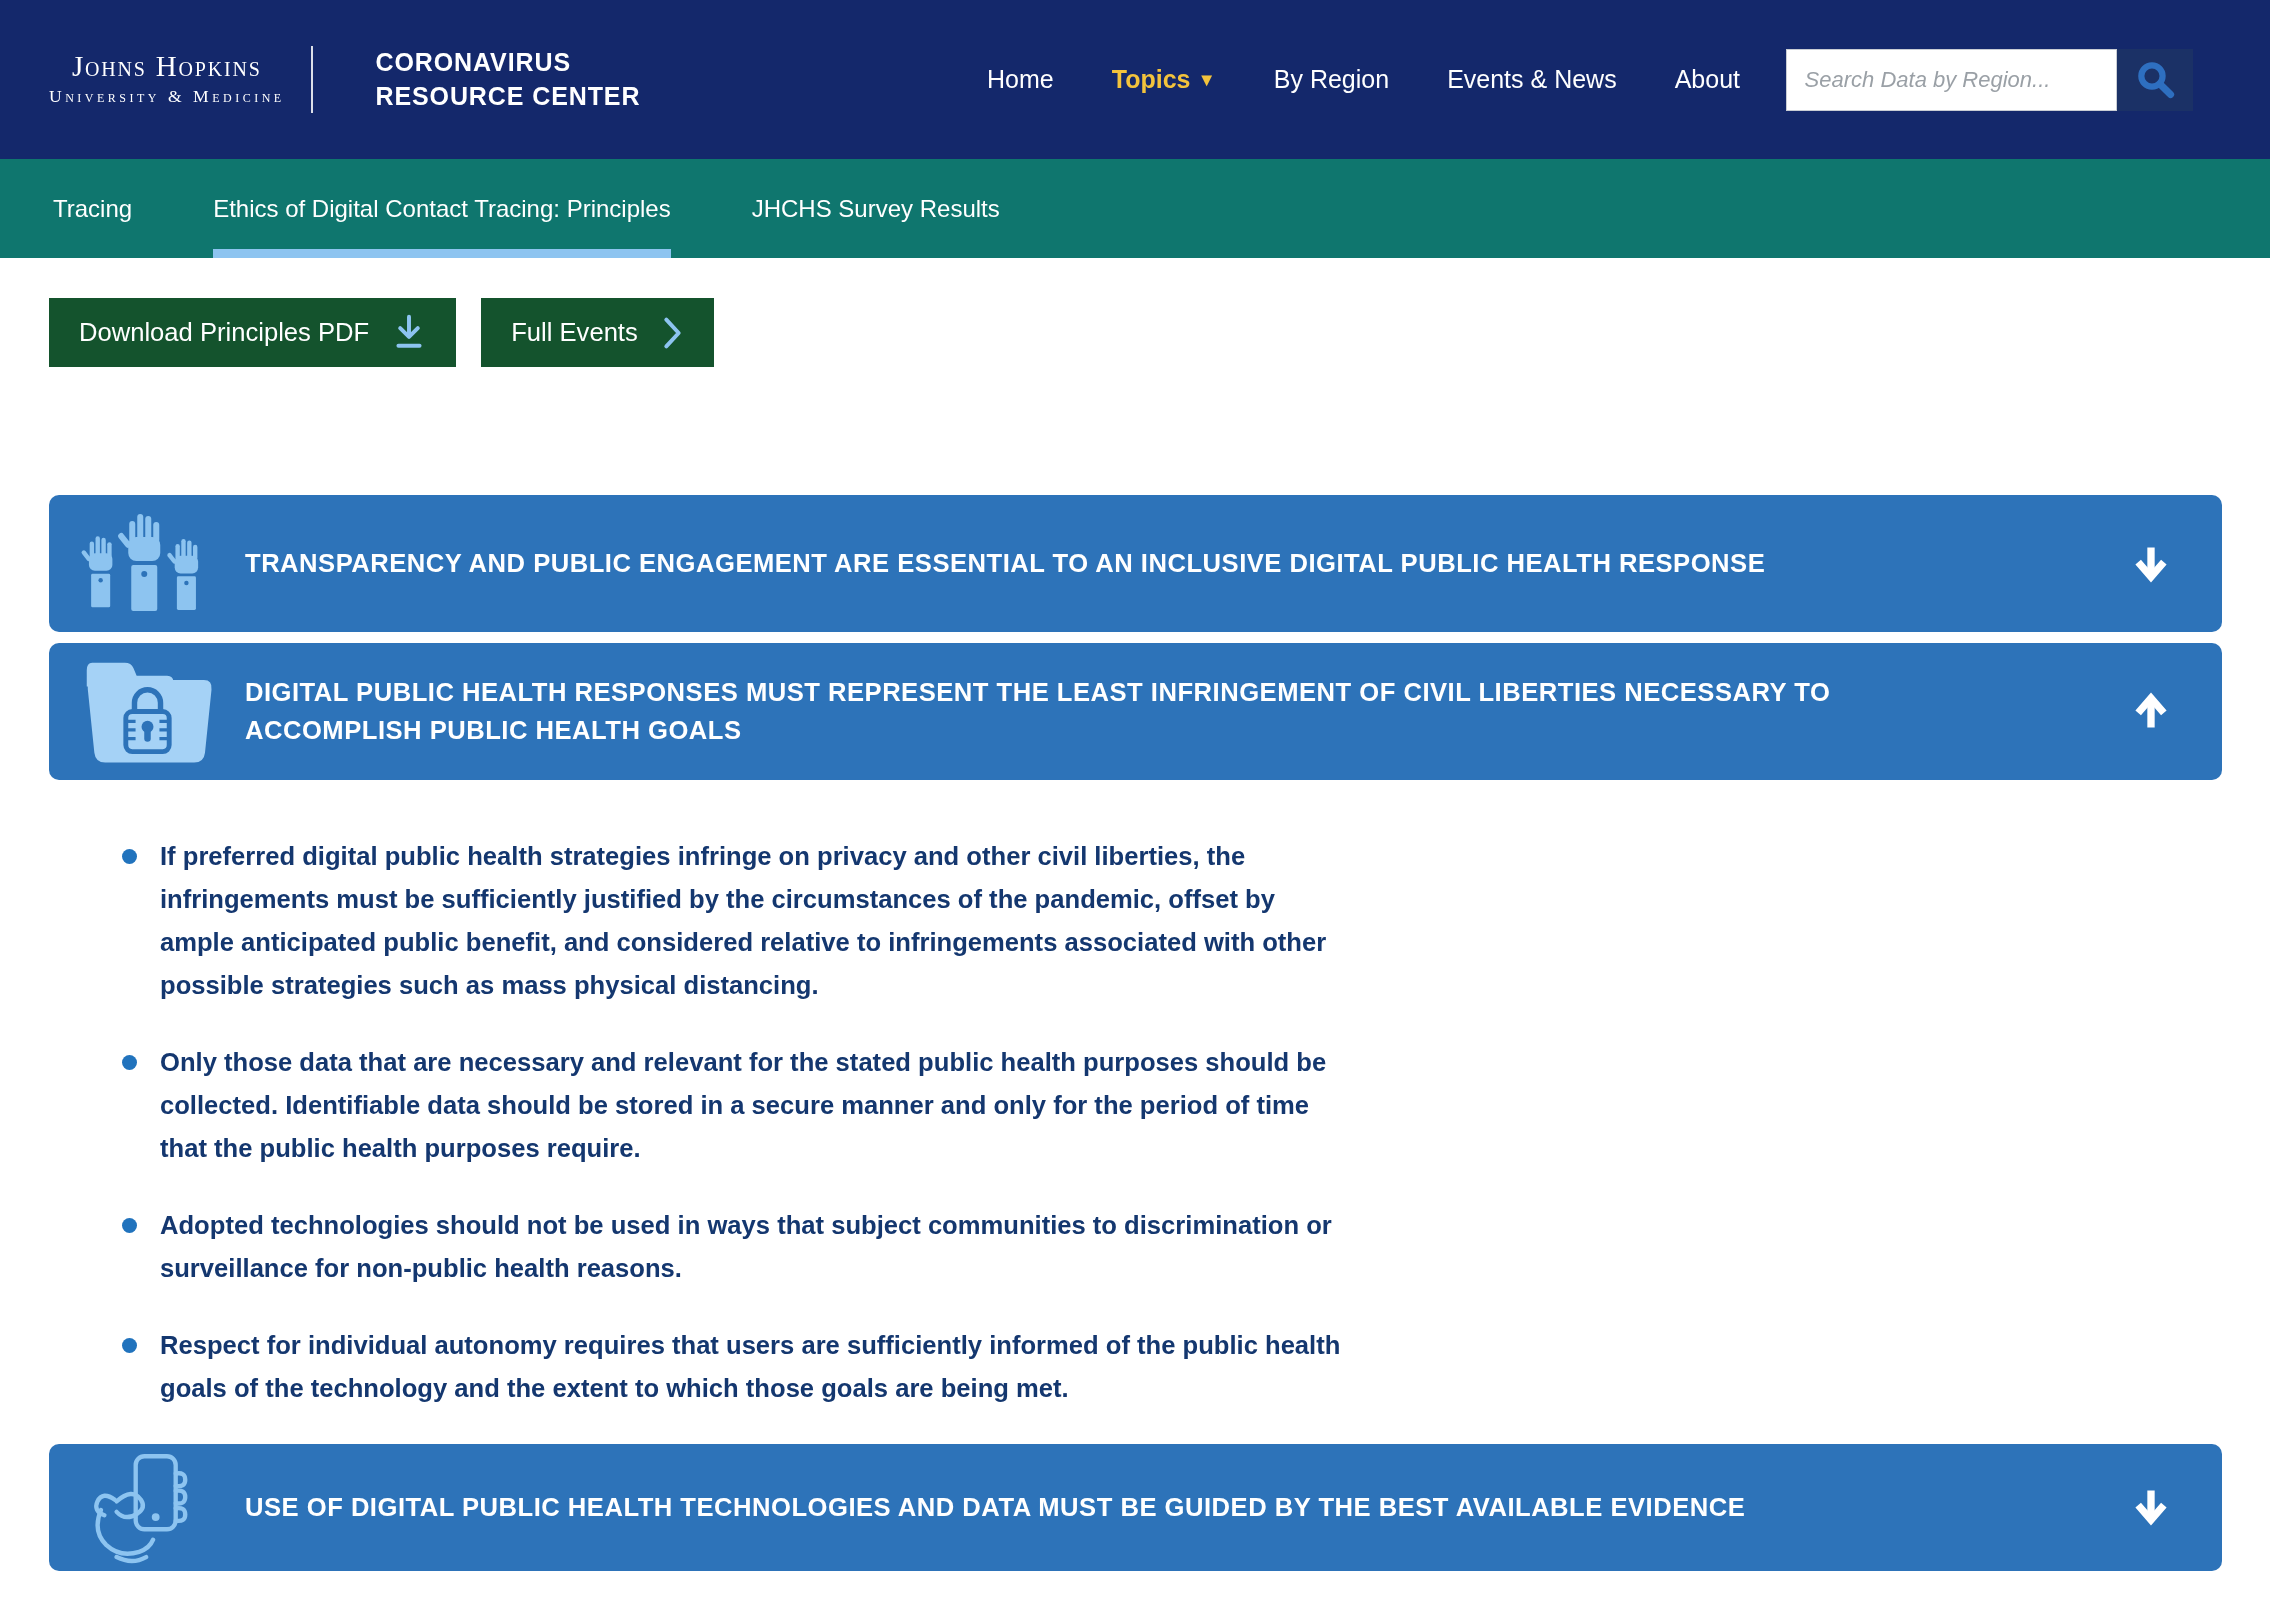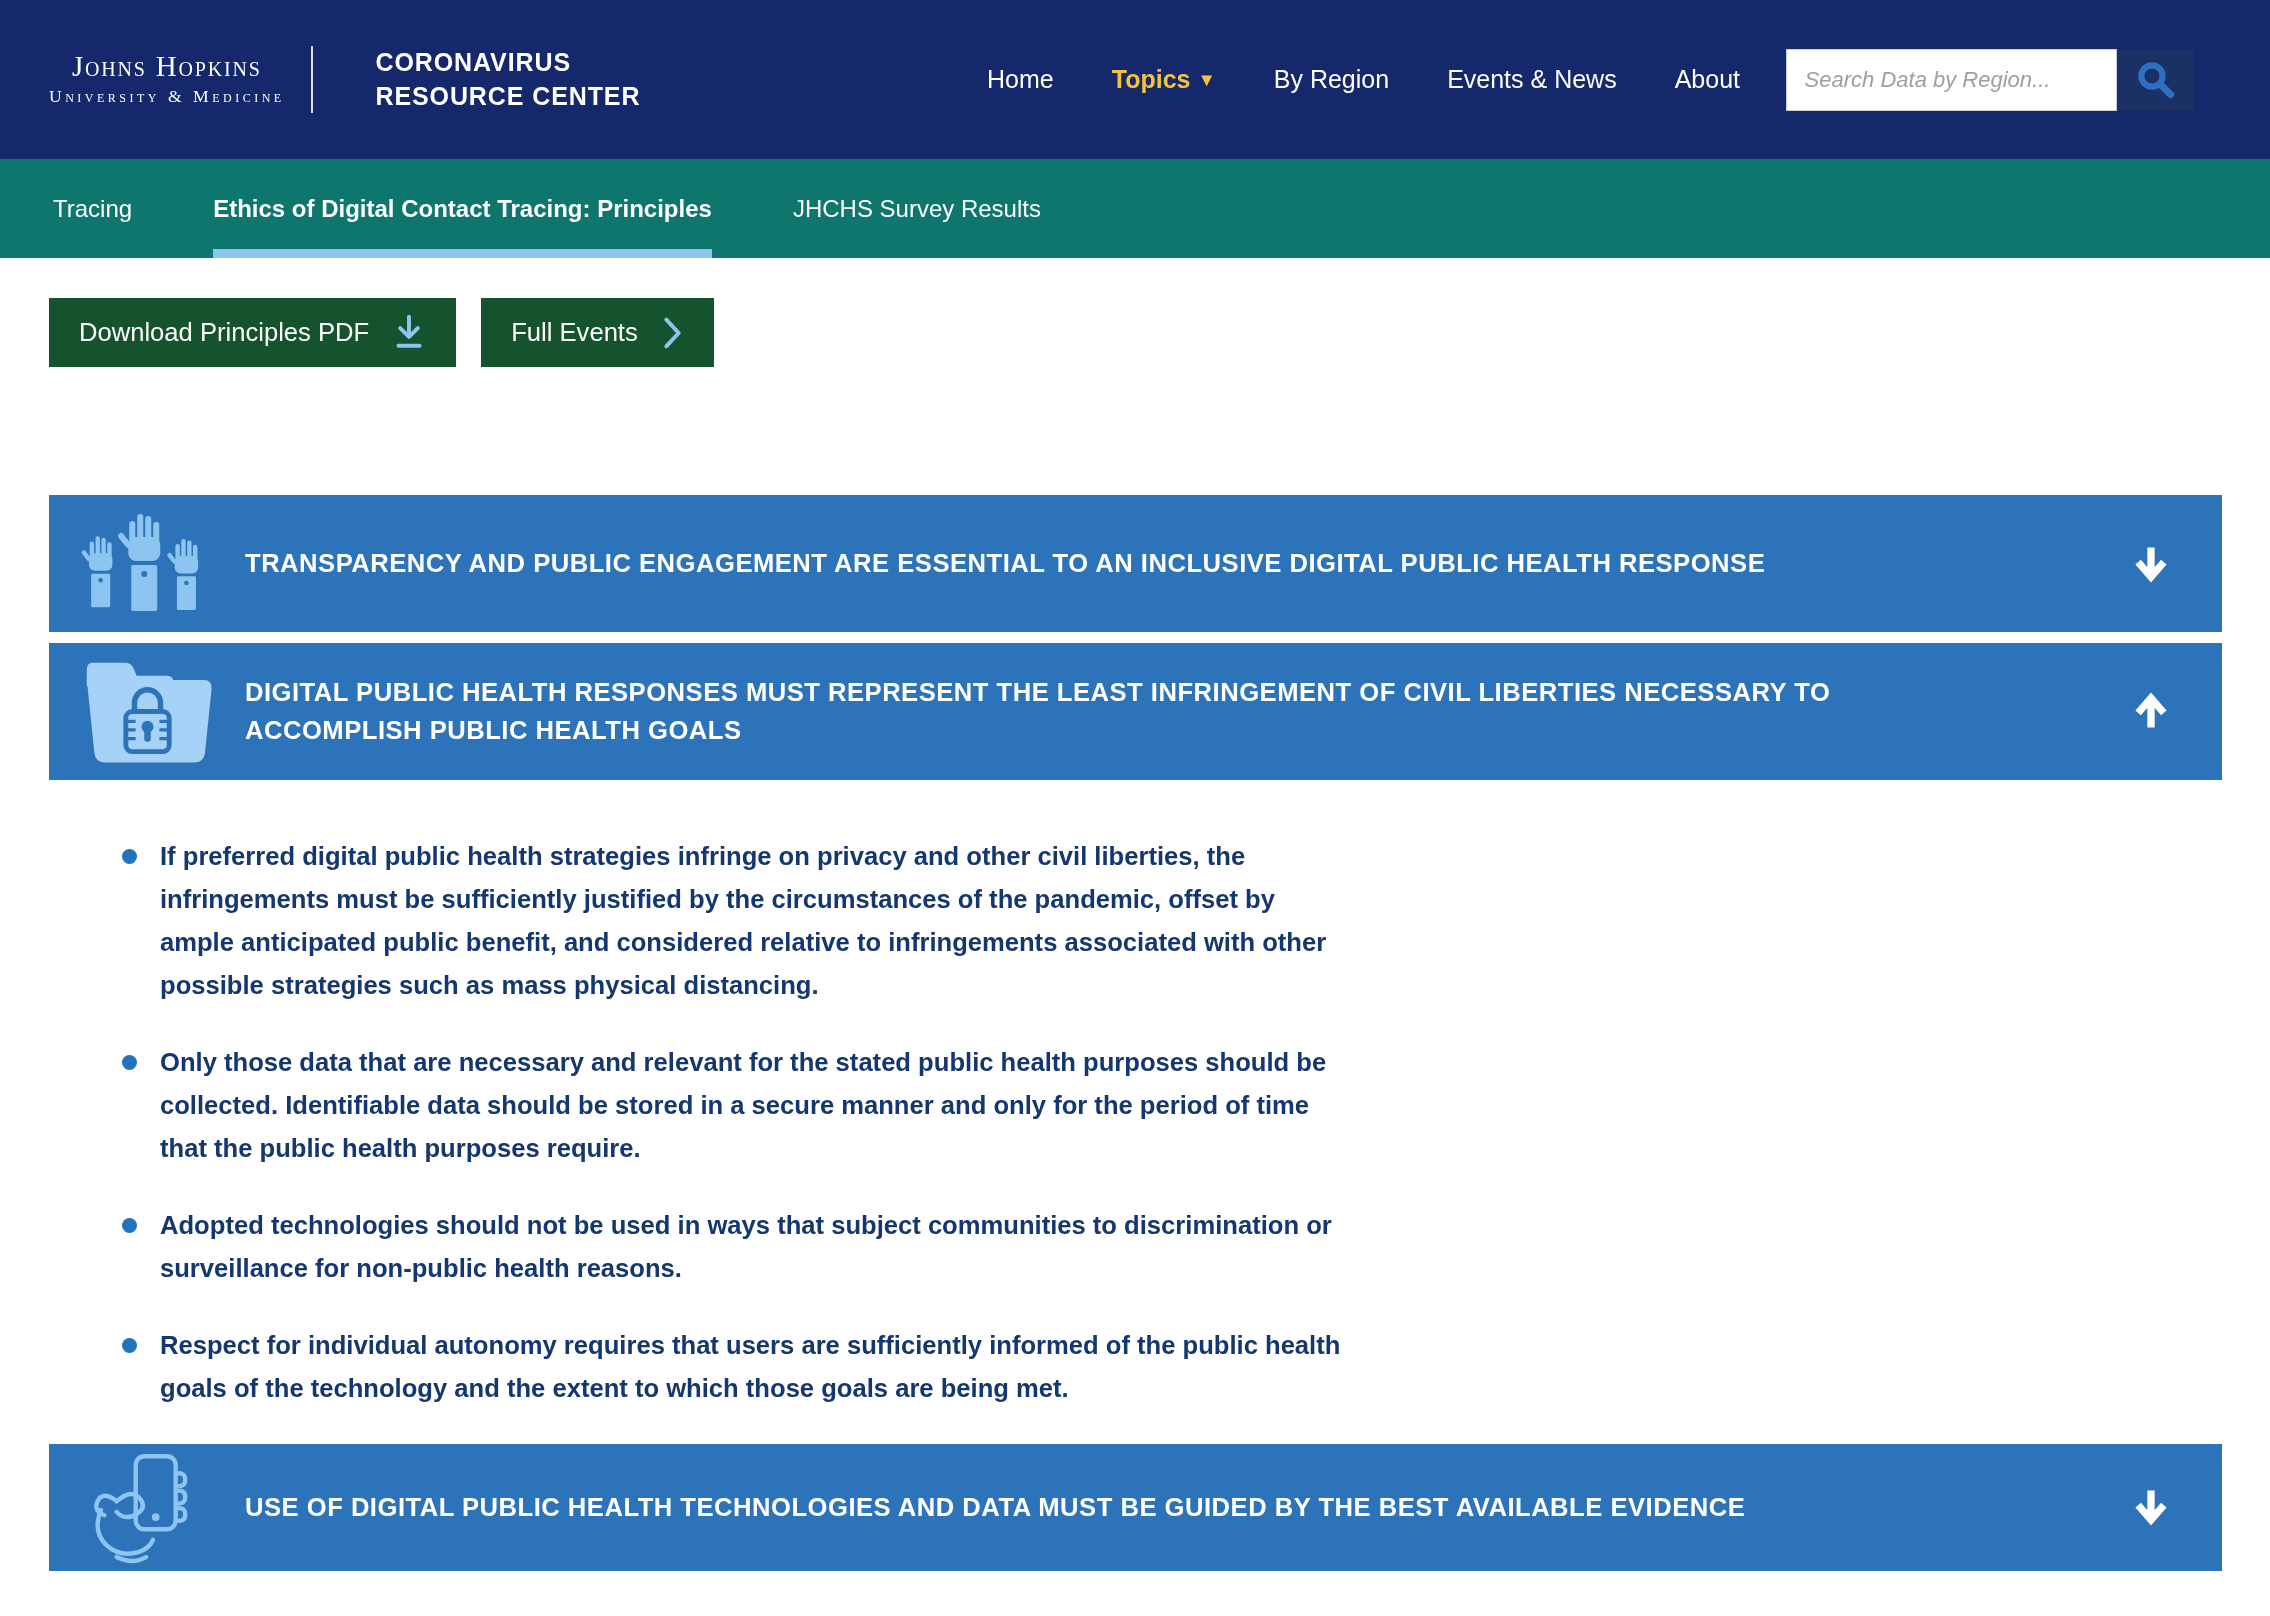--- a/index.html
+++ b/index.html
@@ -30,34 +30,34 @@
                   font-style:italic; font-size:22px; color:#555; padding:0 17.6px;
                   font-family:"Liberation Sans", sans-serif; outline:none; }
   .search-input::placeholder { color:#9aa0a6; }
   .search-btn { width:76px; height:62px; background:#1b3166; border:none; cursor:pointer;
                 display:flex; align-items:center; justify-content:center; }
 
   
   .subnav { height:99px; background:#0f766e; display:flex; padding-left:53px; gap:81px; }
   .subnav-tab { display:flex; align-items:center; color:#fff; font-size:24px;
                 cursor:pointer; position:relative; white-space:nowrap; }
-  .subnav-tab.active { font-weight:bold;text-align:right; }
+  .subnav-tab.active { font-weight:normal;text-align:right; }
   .subnav-tab.active::after { content:''; position:absolute; left:0; right:0; bottom:0;
                               height:8.8px; background:#8dc4f0; }
 
   
   .main { padding:40px 49px 0 49px; }
   .actions { display:flex; gap:25px; }
   .btn { background:#14532d; color:#fff; border:none; cursor:pointer;
          height:69px; display:inline-flex; align-items:center; gap:23px;
          padding:0 30px; font-size:25.6px; font-family:"Liberation Sans", sans-serif; }
 
   .bars { margin-top:128px; }
   .bar { background:#2d73b9; min-height:137px; display:flex; align-items:center;
-         color:#fff; padding-right:49px; cursor:pointer; }
+         color:#fff; padding-right:49px; cursor:pointer;border-radius:10px; }
   .bar.last { min-height:127px; margin-top:28px; }
   .bar-icon { width:196px; flex-shrink:0; display:flex; justify-content:center;
               align-items:center; }
   .bar-title { font-size:25.6px; letter-spacing:0.5px; line-height:1.5; }
   .bar-title.w2 { max-width:1694px; }
   .bar-arrow { margin-left:auto; flex-shrink:0; padding-left:26.5px; display:flex; }
   .bar + .bar { margin-top:10.6px; }
 
   .bullets { list-style:none; margin:55px 0 0 0; padding:0 0 0 62px; }
   .bullets li { position:relative; max-width:1231px; padding-left:49px;

